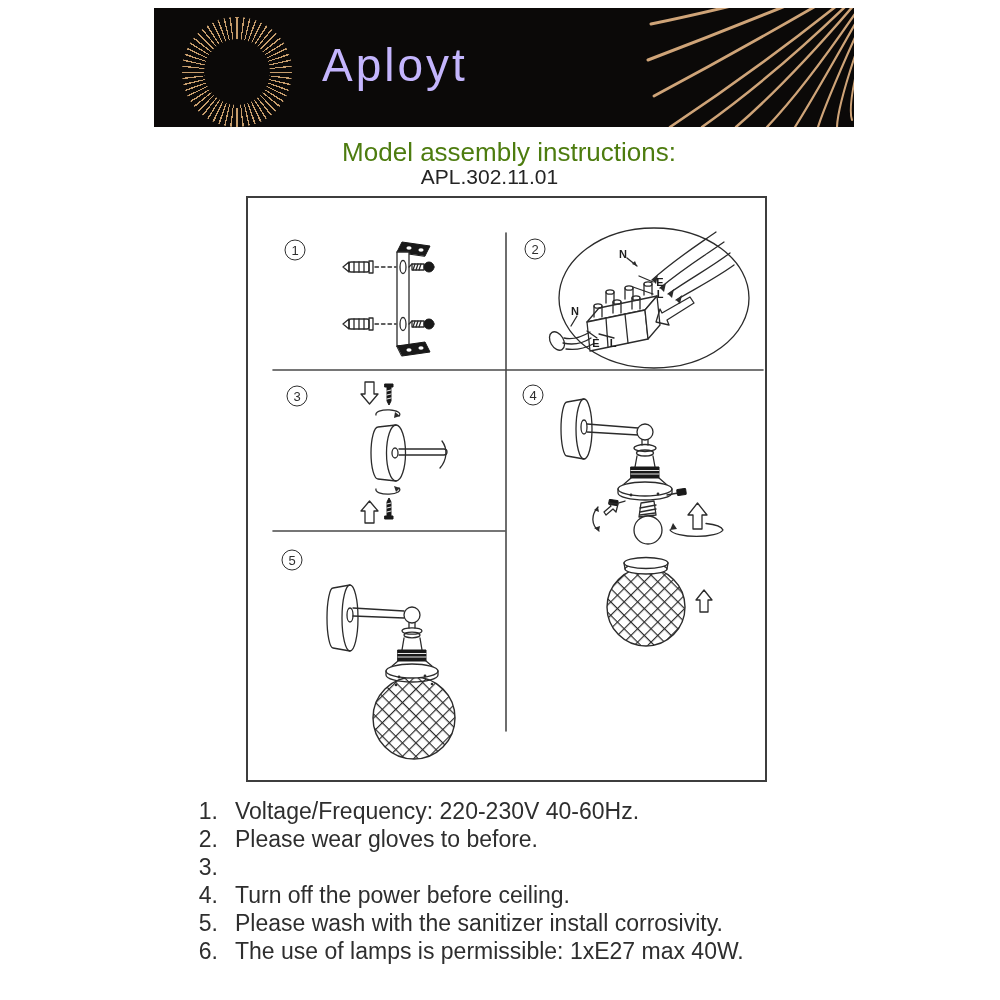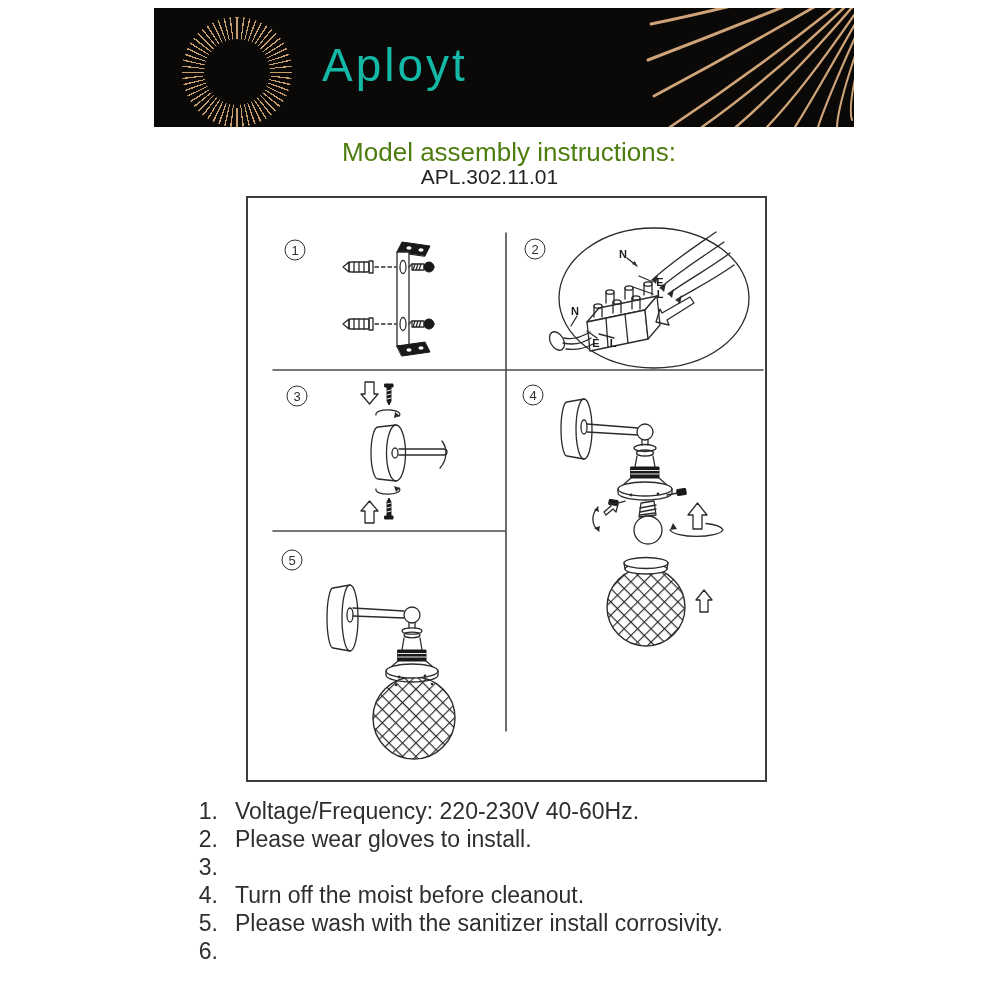--- a/index.html
+++ b/index.html
@@ -4,21 +4,21 @@
 <style>
   html,body{margin:0;padding:0;background:#ffffff;}
   .page{position:relative;width:1000px;height:1000px;background:#ffffff;overflow:hidden;
         font-family:"Liberation Sans","DejaVu Sans",sans-serif;color:#2b2b2b;}
 
   
   .banner{position:absolute;left:154px;top:8px;width:700px;height:119px;background:#0b0908;overflow:hidden;}
   .burst{position:absolute;left:28px;top:9px;width:110px;height:110px;border-radius:50%;
          background:repeating-conic-gradient(#c79d6c 0deg 1.6deg, rgba(0,0,0,0) 1.6deg 6.4deg);}
   .burst-core{position:absolute;left:50px;top:31px;width:66px;height:66px;border-radius:50%;background:#0b0908;}
-  .brand{position:absolute;left:168px;top:30px;font-size:46px;letter-spacing:3px;color:#14b8a6;font-weight:400;}
+  .brand{position:absolute;left:168px;top:30px;font-size:46px;letter-spacing:3px;color:#c4b5fd;font-weight:400;}
   .rays-svg{position:absolute;right:0;top:0;}
 
   
   .title1{position:absolute;left:0;top:137px;width:1000px;text-align:center;font-size:26px;font-weight:500;color:#4d7c0f;padding-left:9px;}
   .title2{position:absolute;left:0;top:165px;width:979px;text-align:center;font-size:21px;font-weight:500;color:#242424;}
 
   
   .diagram{position:absolute;left:246px;top:196px;width:521px;height:586px;border:2px solid #3d3d3d;box-sizing:border-box;background:#fff;}
   .diagram svg{position:absolute;left:0;top:0;}
   .pnum{position:absolute;width:21px;height:21px;border:1.6px solid #2e2e2e;border-radius:50%;
@@ -267,31 +267,32 @@
     <span class="wlabel" style="left:365px;top:145px;">L</span>
   </div>
 
   <div class="instr">
     <div class="irow">
       <span class="inum">1.</span>
       <span>Voltage/Frequency: 220-230V 40-60Hz.</span>
     </div>
     <div class="irow">
       <span class="inum">2.</span>
-      <span>Please wear gloves to install.</span>
+      <span>Please wear gloves to before.</span>
     </div>
     <div class="irow">
       <span class="inum">3.</span>
     </div>
     <div class="irow">
       <span class="inum">4.</span>
-      <span>Turn off the moist before cleanout.</span>
+      <span>Turn off the power before ceiling.</span>
     </div>
     <div class="irow">
       <span class="inum">5.</span>
       <span>Please wash with the sanitizer install corrosivity.</span>
     </div>
     <div class="irow">
       <span class="inum">6.</span>
+      <span>The use of lamps is permissible: 1xE27 max 40W.</span>
     </div>
   </div>
 
 </div>
 
 </body></html>

